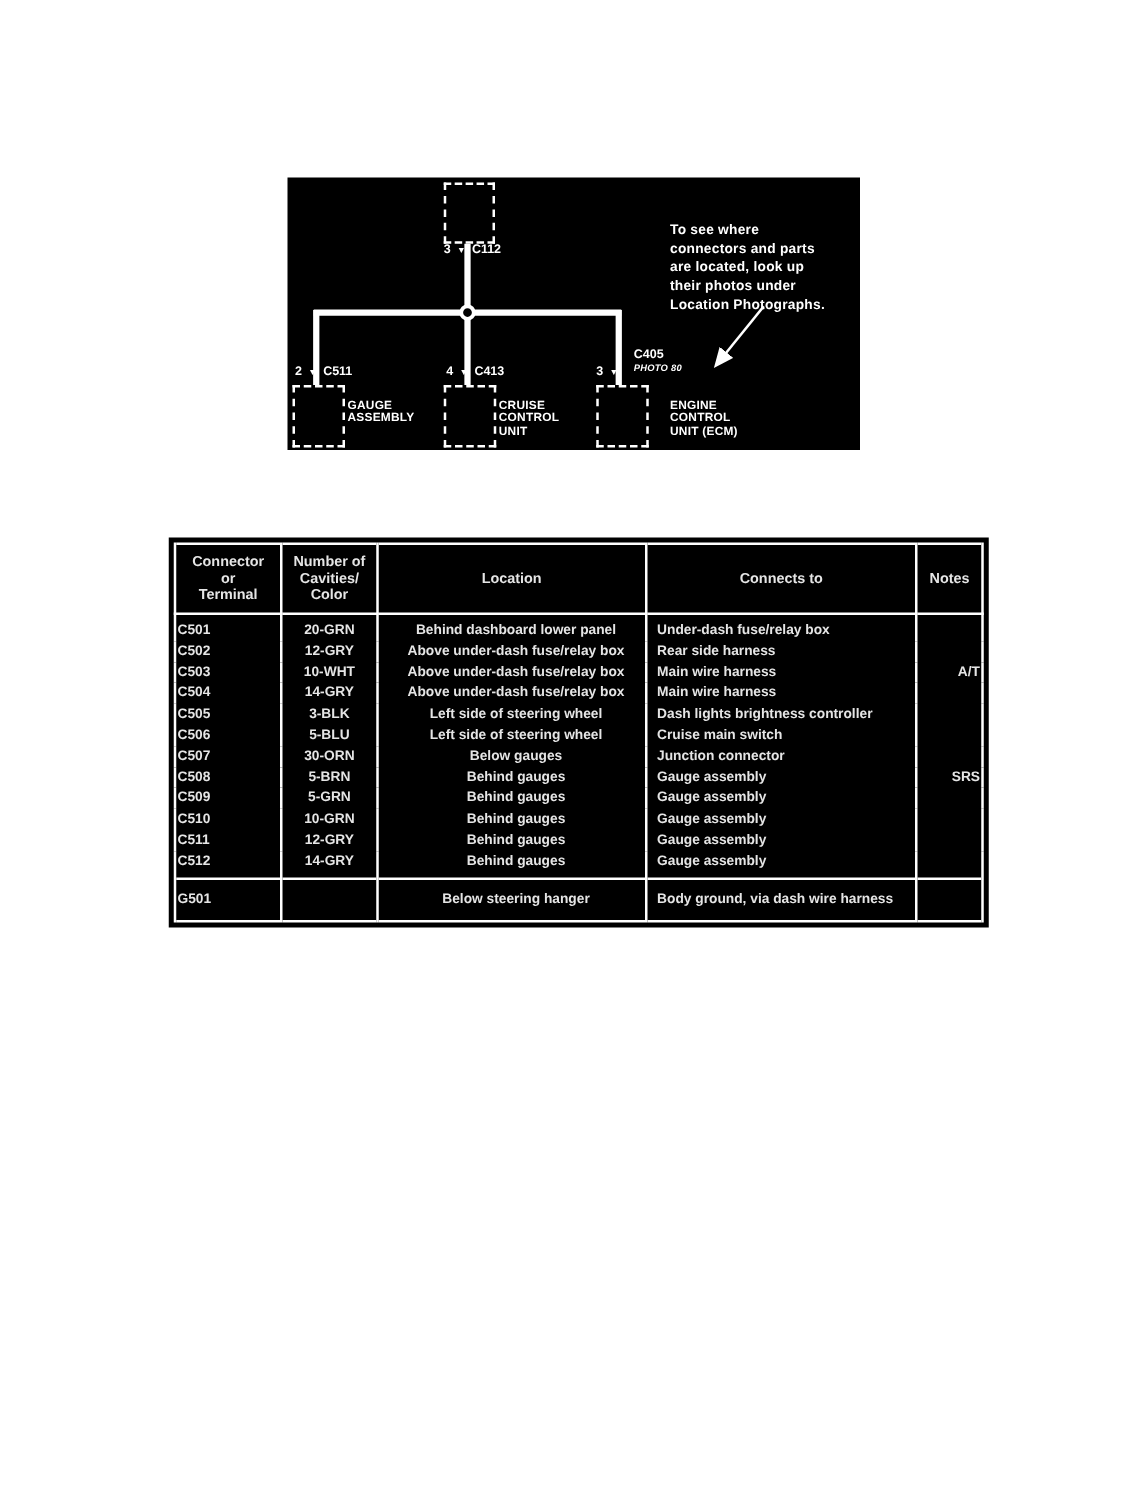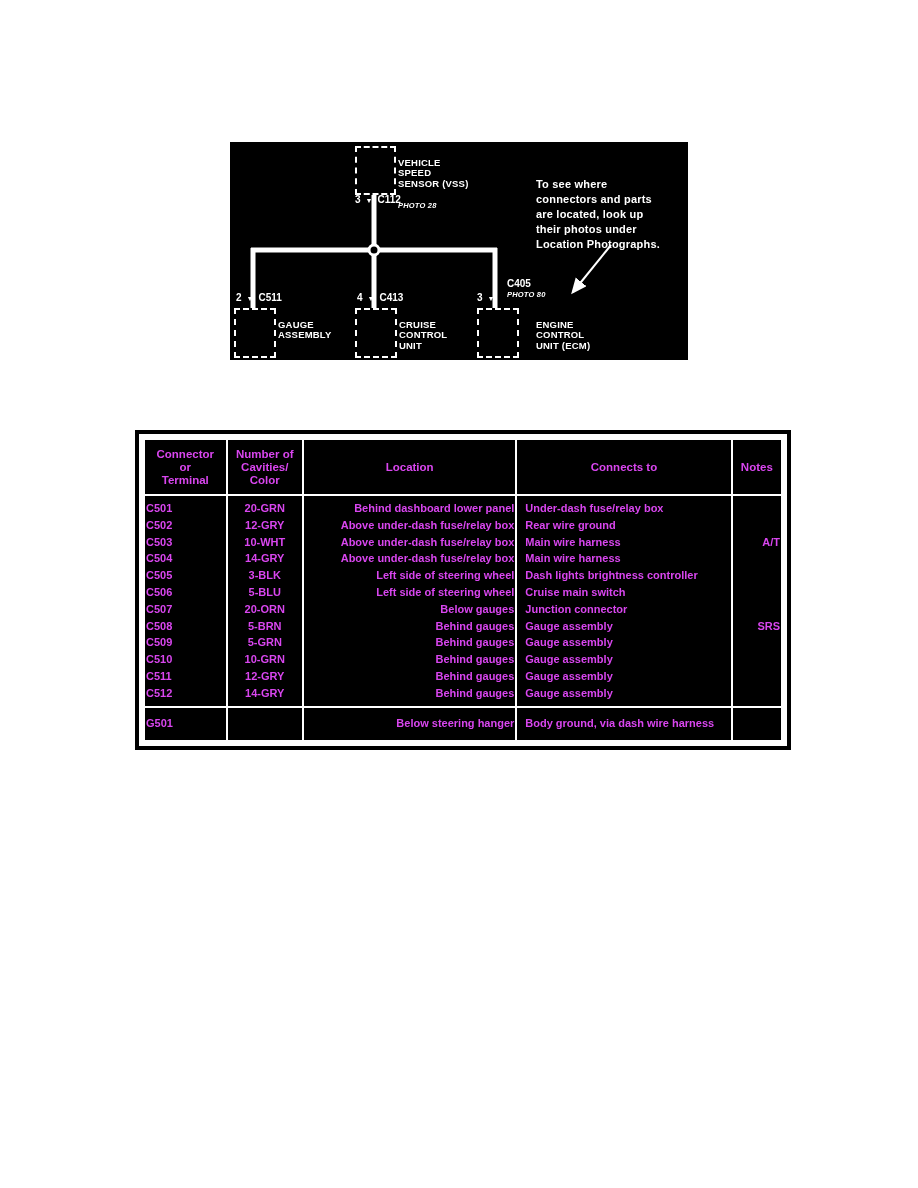--- a/index.html
+++ b/index.html
@@ -35,34 +35,34 @@
     letter-spacing:.2px;
   }
 
   
   .table-wrap{
     position:absolute;left:135px;top:430px;width:648px;
     background:#000;padding:4px;
   }
   .table-wrap table{
     width:100%;border-collapse:collapse;table-layout:fixed;
-    background:#000;color:#d946ef;border:6px solid #ffffff;
+    background:#000;color:#e5e5e5;border:2px solid #ffffff;
   }
   .table-wrap th,.table-wrap td{
     border-left:2px solid #fff;border-right:2px solid #fff;
     font-weight:bold;overflow:hidden;
   }
   .table-wrap thead th{
     border-bottom:2px solid #fff;height:52px;vertical-align:middle;
     text-align:center;font-size:11.5px;line-height:13px;white-space:pre-line;
   }
   .table-wrap tbody td{font-size:11px;line-height:14.8px;vertical-align:middle;}
   td.c0{text-align:left;}
   td.c1{text-align:center;}
-  td.c2{text-align:right;padding-left:8px;}
+  td.c2{text-align:center;padding-left:8px;}
   td.c3{text-align:left;padding-left:8px;}
   td.c4{text-align:right;}
   tbody.mainrows tr:first-child td{padding-top:5px;}
   tbody.mainrows tr:last-child td{padding-bottom:5px;margin-left:28px;}
   tbody.ground td{border-top:2px solid #fff;height:30px;margin-top:24px;}
 </style>
 </head>
 <body>
 
 <div class="diagram">
@@ -79,26 +79,20 @@
     <line x1="23" y1="106" x2="23" y2="168" stroke="#fff" stroke-width="5"></line>
     <line x1="144" y1="112" x2="144" y2="168" stroke="#fff" stroke-width="5"></line>
     <line x1="265" y1="106" x2="265" y2="168" stroke="#fff" stroke-width="5"></line>
 
     <circle cx="144" cy="108" r="5" fill="#000" stroke="#fff" stroke-width="3"></circle>
 
     <line x1="381" y1="103" x2="343" y2="150" stroke="#fff" stroke-width="2" marker-end="url(#ah)"></line>
   </svg>
 
   <div class="dbox" style="left:125px;top:4px;width:37px;height:45px;"></div>
-  <div class="complabel" style="left:168px;top:5px;">
-    <div>VEHICLE
-SPEED
-SENSOR (VSS)</div>
-    <div class="photoref">PHOTO 28</div>
-  </div>
   <div class="pinrow" style="left:125px;top:53px;">
     <span>3</span>
     <span class="tri">▼</span>
     <span>C112</span>
   </div>
 
   <div class="annotation">To see where
 connectors and parts
 are located, look up
 their photos  under
@@ -172,21 +166,21 @@
           <td class="c0">C501</td>
           <td class="c1">20-GRN</td>
           <td class="c2">Behind dashboard lower panel</td>
           <td class="c3">Under-dash fuse/relay box</td>
           <td class="c4"></td>
         </tr>
         <tr>
           <td class="c0">C502</td>
           <td class="c1">12-GRY</td>
           <td class="c2">Above under-dash fuse/relay box</td>
-          <td class="c3">Rear wire ground</td>
+          <td class="c3">Rear side harness</td>
           <td class="c4"></td>
         </tr>
         <tr>
           <td class="c0">C503</td>
           <td class="c1">10-WHT</td>
           <td class="c2">Above under-dash fuse/relay box</td>
           <td class="c3">Main wire harness</td>
           <td class="c4">A/T</td>
         </tr>
         <tr>
@@ -205,21 +199,21 @@
         </tr>
         <tr>
           <td class="c0">C506</td>
           <td class="c1">5-BLU</td>
           <td class="c2">Left side of steering wheel</td>
           <td class="c3">Cruise main switch</td>
           <td class="c4"></td>
         </tr>
         <tr>
           <td class="c0">C507</td>
-          <td class="c1">20-ORN</td>
+          <td class="c1">30-ORN</td>
           <td class="c2">Below gauges</td>
           <td class="c3">Junction connector</td>
           <td class="c4"></td>
         </tr>
         <tr>
           <td class="c0">C508</td>
           <td class="c1">5-BRN</td>
           <td class="c2">Behind gauges</td>
           <td class="c3">Gauge assembly</td>
           <td class="c4">SRS</td>

